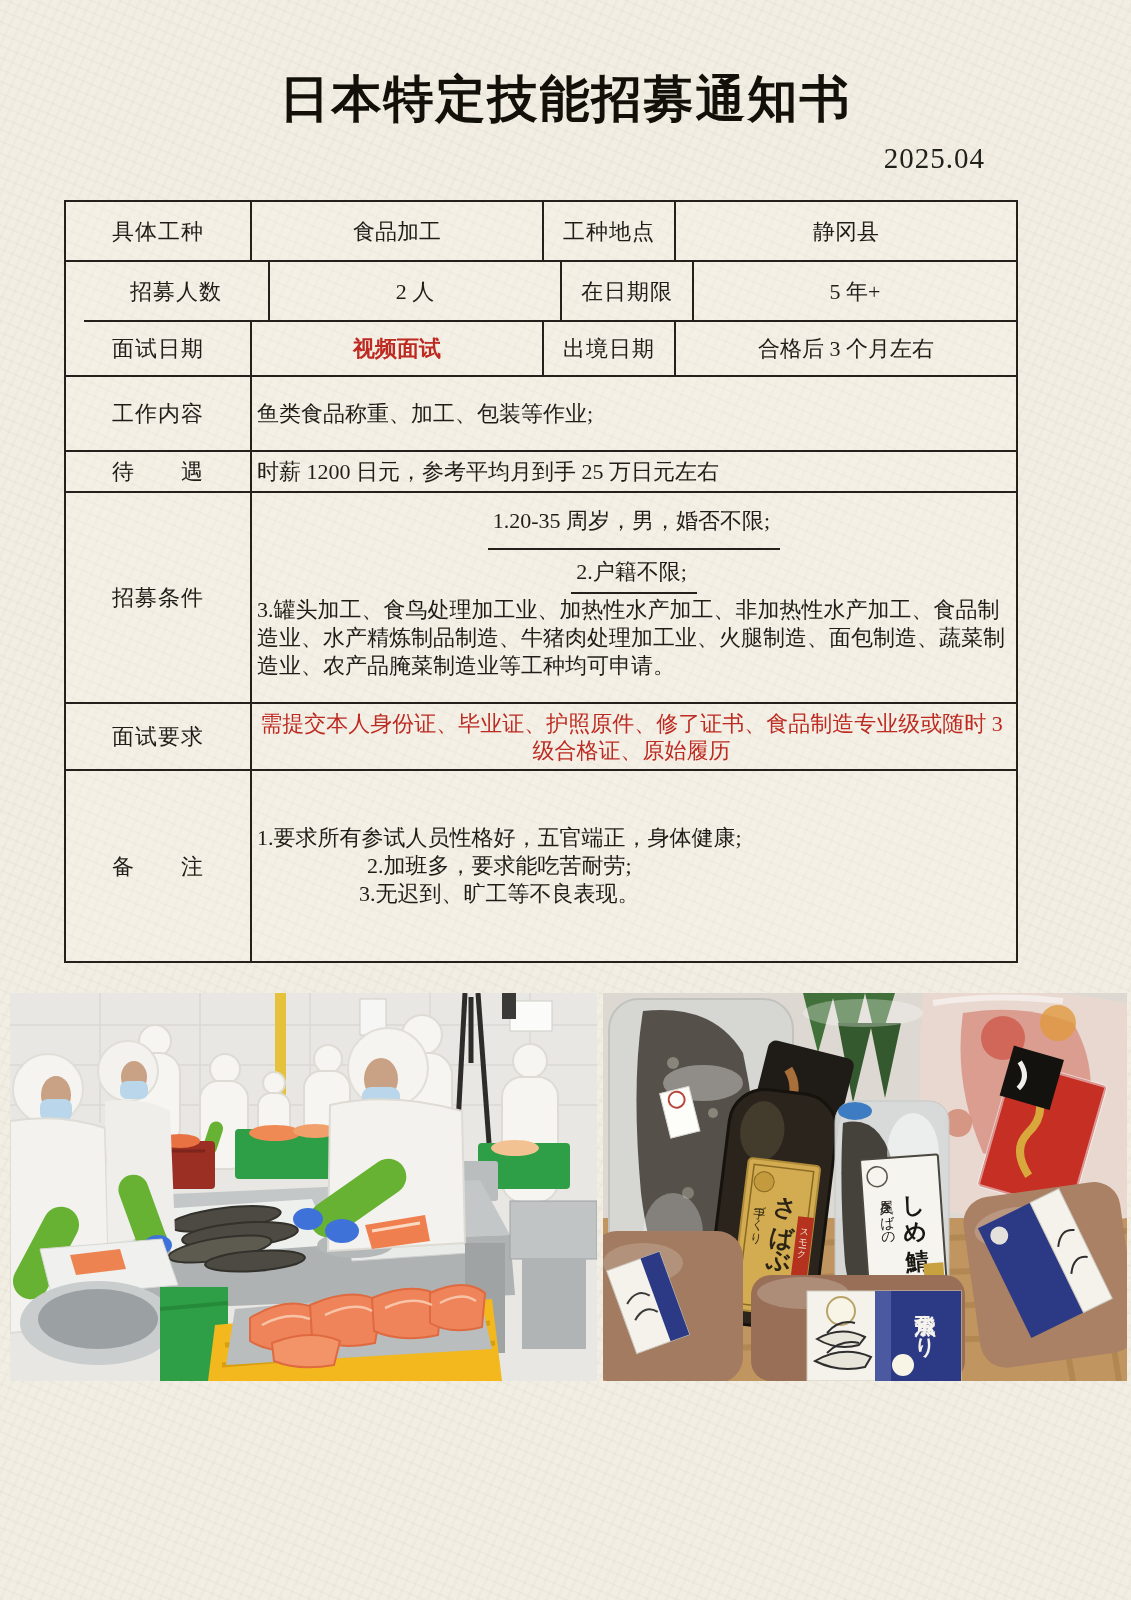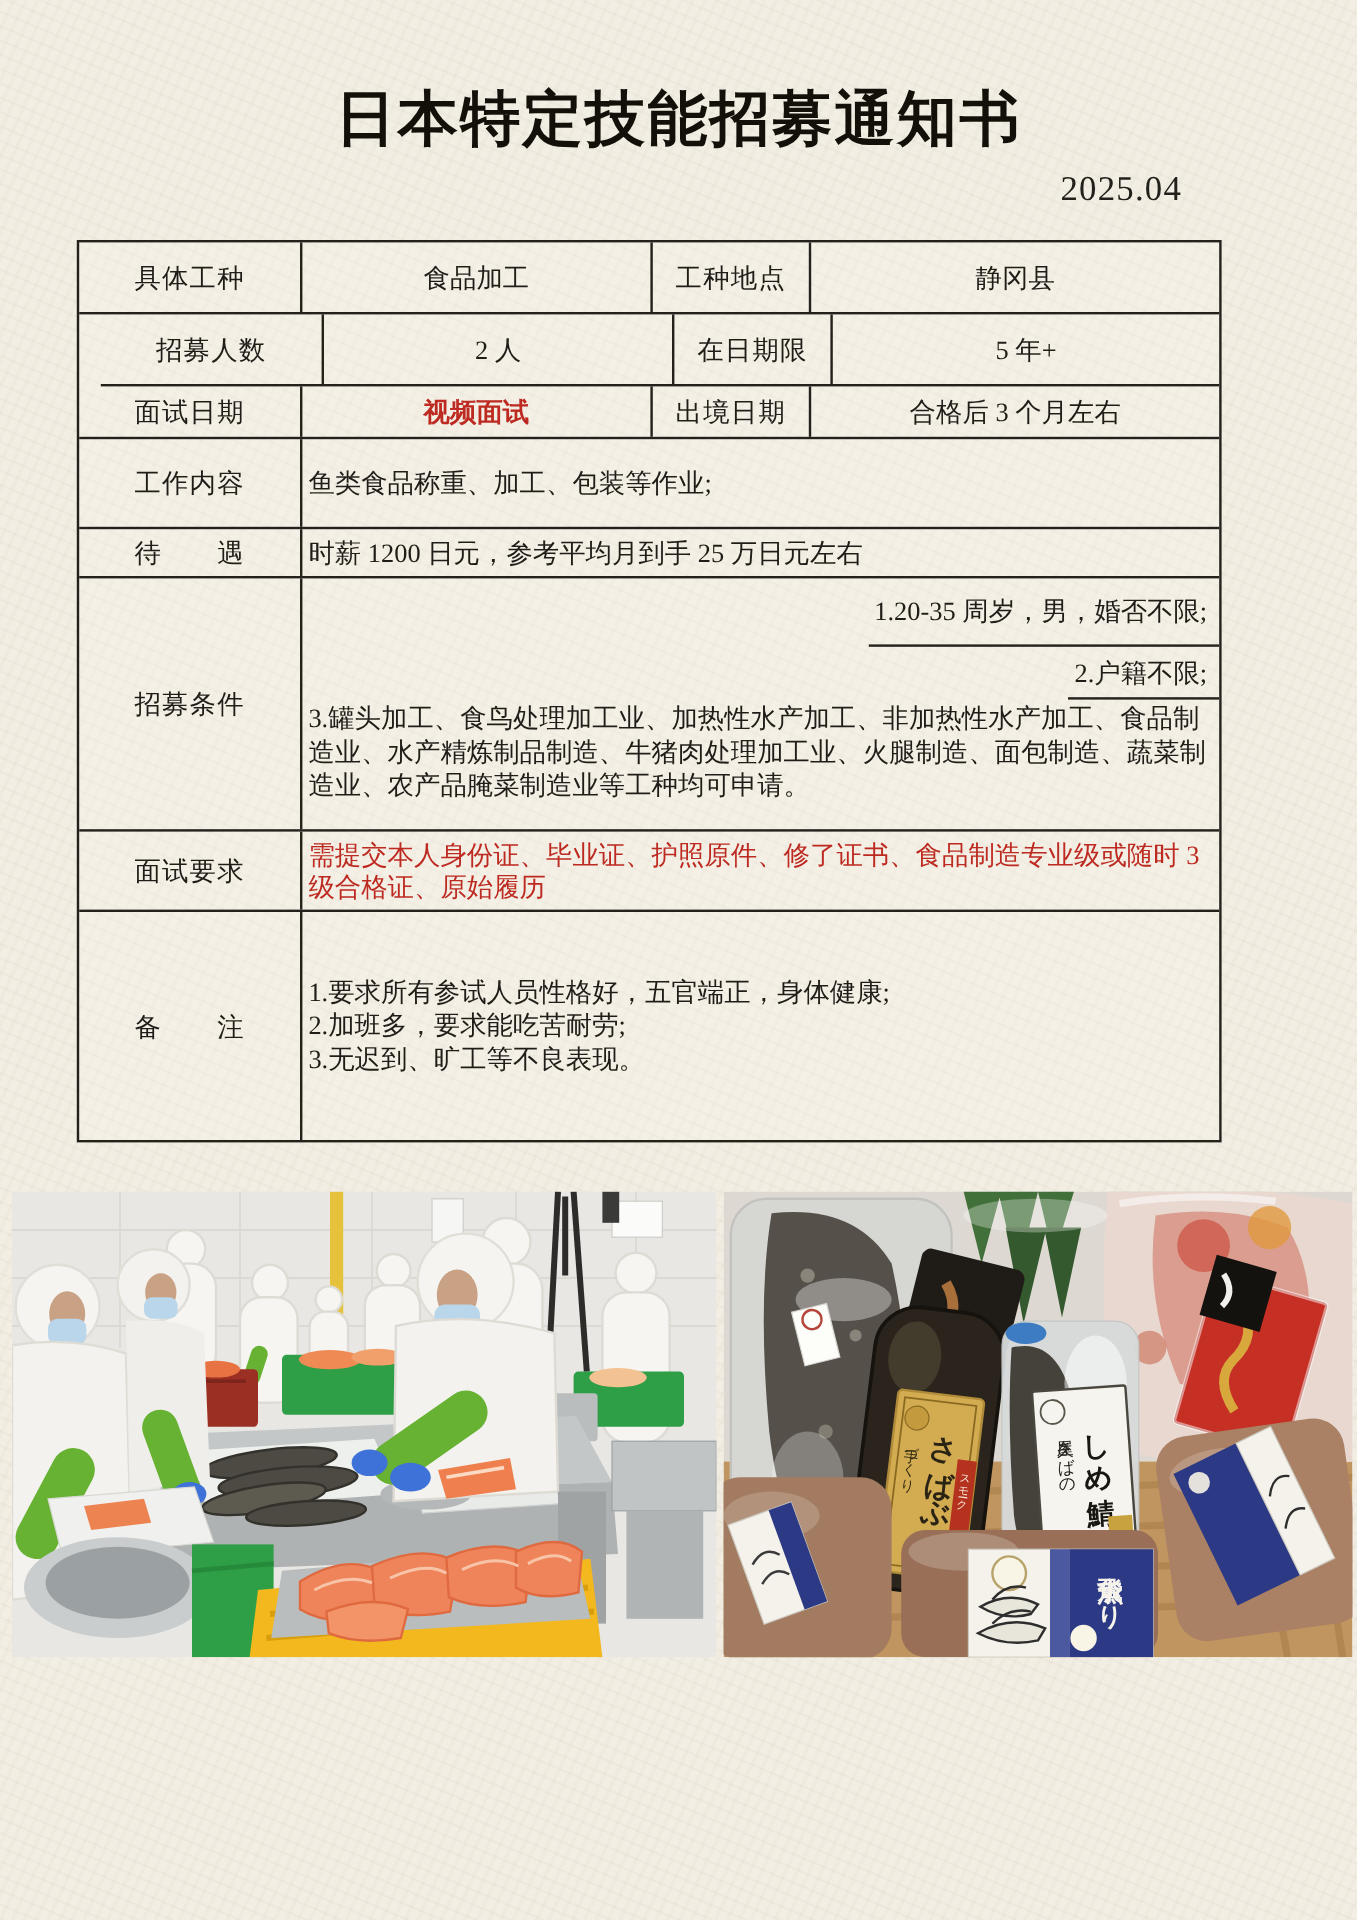--- a/index.html
+++ b/index.html
@@ -24,35 +24,35 @@
   }
   .jtable {
     position:absolute; top:200px; left:64px; width:954px;
     border:2px solid #24211c;
     background:rgba(250,247,239,0.25);
   }
   .tr { display:grid; border-bottom:2px solid #24211c; }
   .tr:last-child { border-bottom:none; }
   .tr.cols4 { grid-template-columns:186px 292px 132px 1fr; }
   .tr.cols2 { grid-template-columns:186px 1fr; }
-  .r1{height:60px;} .r2{height:60px;margin-left:18px;} .r3{height:44px;}
+  .r1{height:60px;} .r2{height:60px;margin-left:18px;} .r3{height:55px;}
   .r4{height:75px;} .r5{height:41px;} .r6{height:211px;}
   .r7{height:67px;} .r8{height:190px;}
   .cell {
     display:flex; align-items:center;
     border-right:2px solid #24211c;
     font-size:22px; line-height:27px; overflow:hidden;
   }
   .cell:last-child { border-right:none; }
   .lab { justify-content:center; text-align:center; letter-spacing:1px; }
   .ctr { justify-content:center; text-align:center; }
-  .txt { padding:2px 10px 2px 5px; text-align:left; }
+  .txt { padding:2px 10px 2px 5px; text-align:center; }
   .red { color:#bd2a21; }
   .bold { font-weight:bold; }
-  .subcol { display:flex; flex-direction:column; border-right:none; padding:0; align-items:flex-end; }
+  .subcol { display:flex; flex-direction:column; border-right:none; padding:0; align-items:center; }
   .subrow {
     display:flex; align-items:center; padding:2px 10px 2px 5px;
     border-bottom:2px solid #24211c; font-size:22px; line-height:27px;
   }
   .subrow:last-child { border-bottom:none; }
   .sr1{height:57px;} .sr2{height:44px;} .sr3{height:88px; line-height:28px;}
   .stack { display:block; }
   .stack div { line-height:28px; }
   .photo { position:absolute; top:993px; display:block; }
   .photo-left  { left:10px; }

